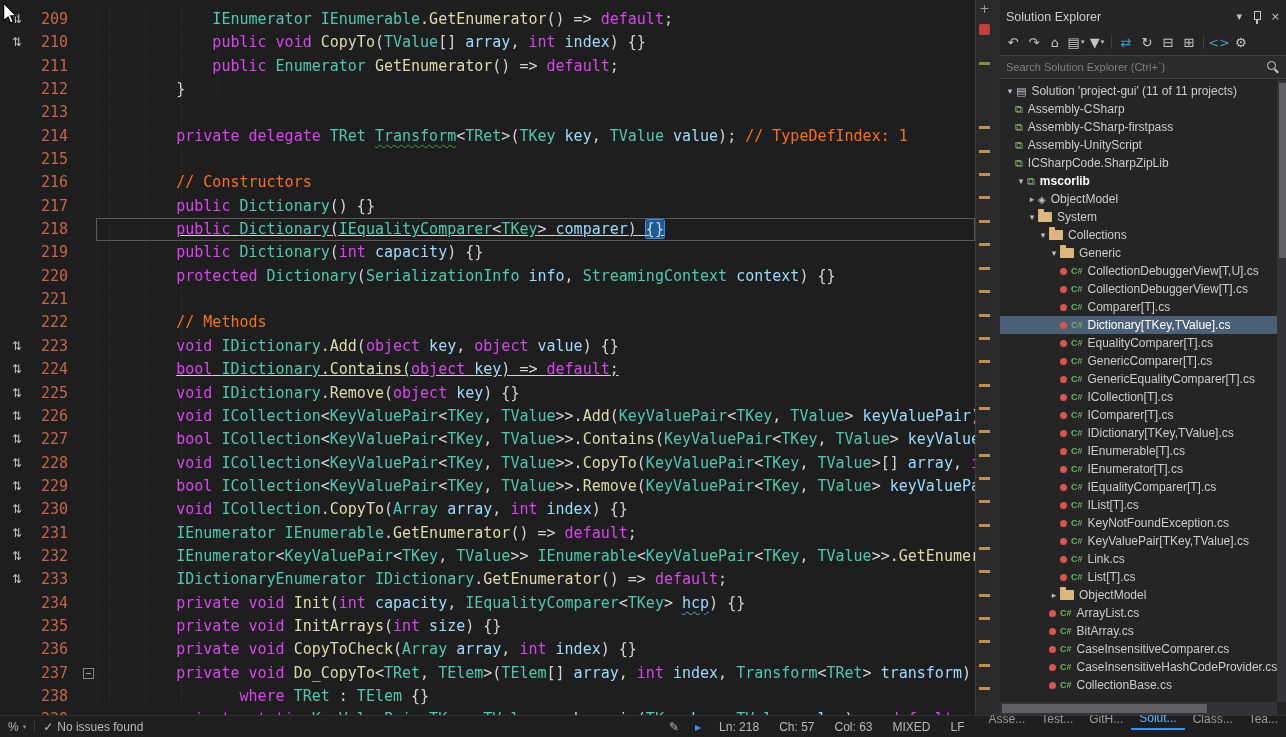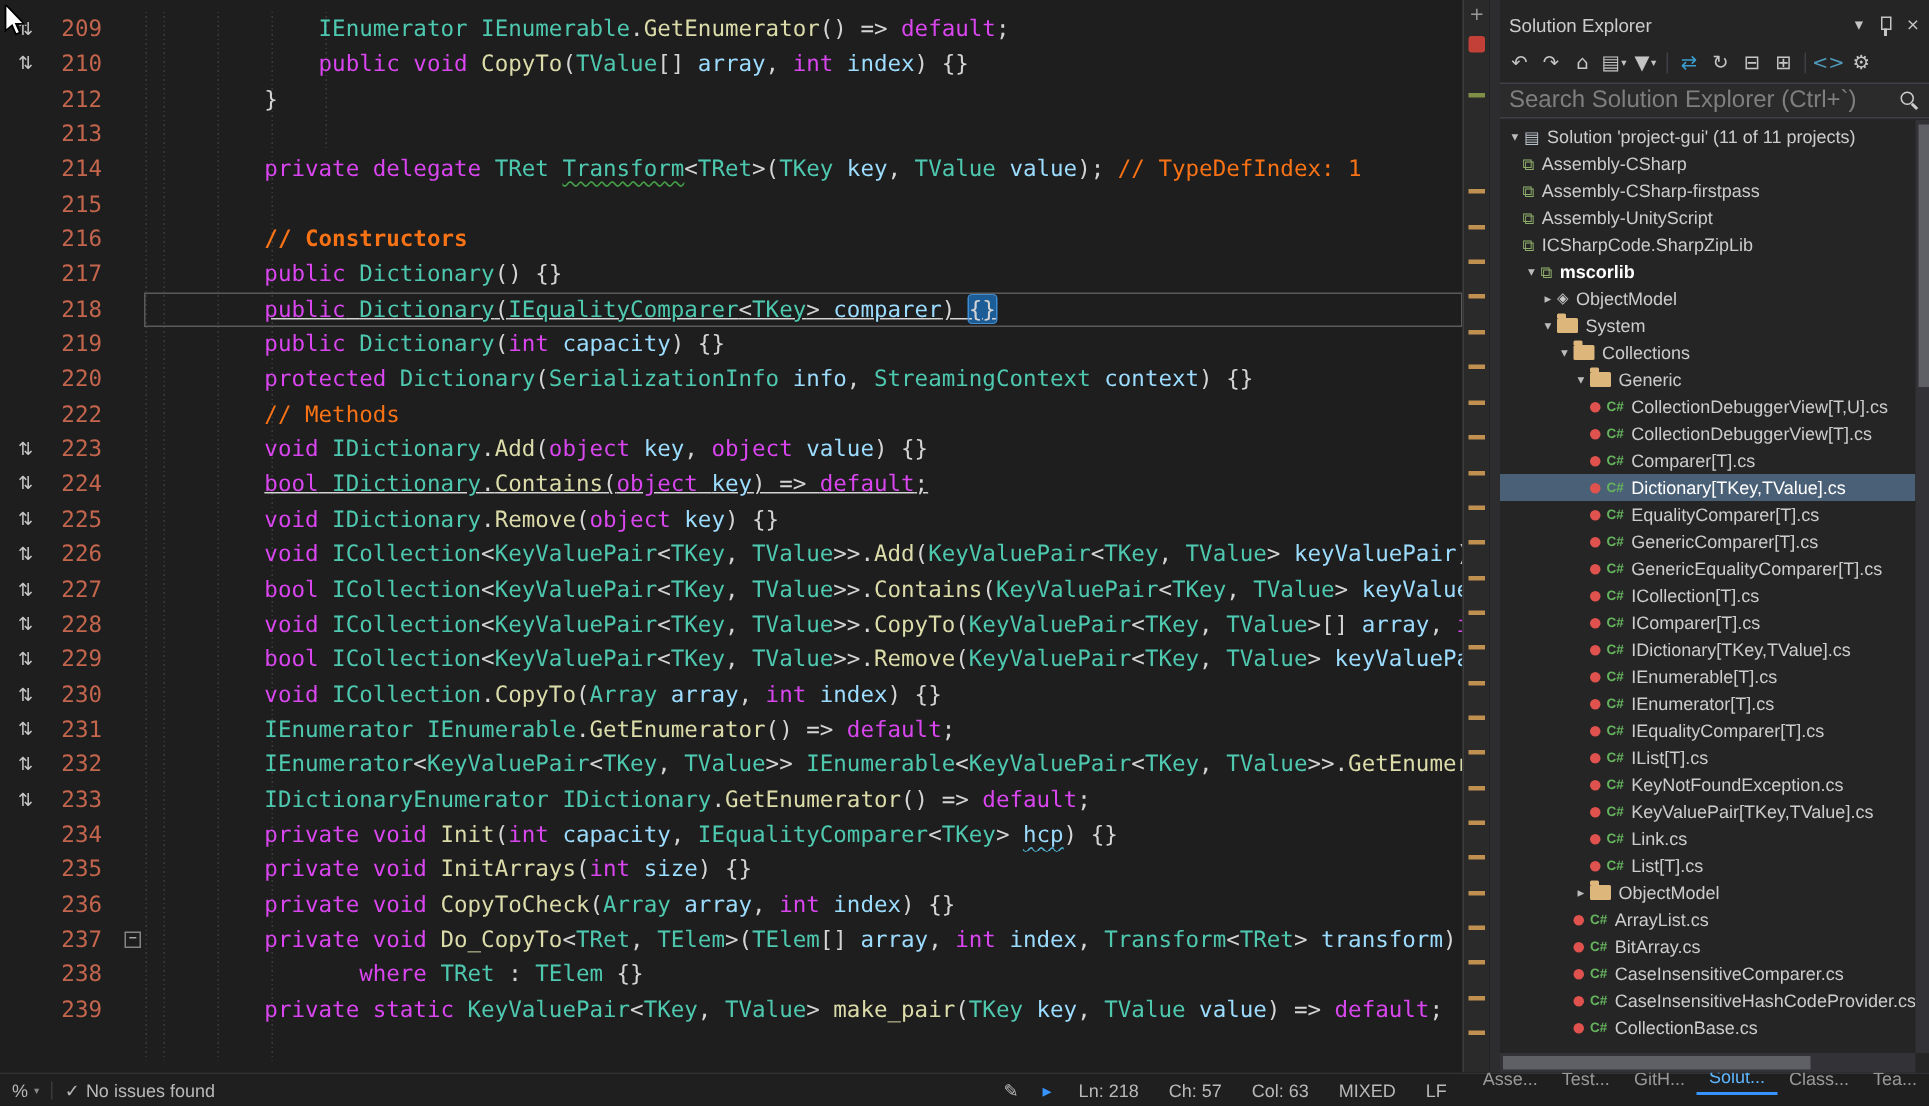--- a/index.html
+++ b/index.html
@@ -53,21 +53,21 @@
   .pinbody::after  { content:""; position:absolute; width:2px; height:5px; background:#c5c5c5; left:6px; bottom:0; }
 
   .toolbar { height:26px; display:flex; align-items:center; padding:0 3px; gap:1px; }
   .tbicon { min-width:20px; height:20px; display:flex; align-items:center; justify-content:center;
             color:#c5c5c5; font-size:13px; font-family:"DejaVu Sans", sans-serif; }
   .tbsep { width:1px; height:14px; background:#3f3f46; margin:0 3px; }
   .caret { font-size:7px; margin-left:1px; color:#c5c5c5; }
 
   .search { height:24px; display:flex; align-items:center; background:#2b2b2c;
             border-top:1px solid #3f3f46; border-bottom:1px solid #3f3f46; padding:0 6px; }
-  .search .ph { flex:1; color:#7f7f7f; font-size:16px; }
+  .search .ph { flex:1; color:#7f7f7f; font-size:11px; }
   .mag { width:13px; height:13px; position:relative; display:inline-block; margin-right:4px; }
   .mag::before { content:""; position:absolute; width:7px; height:7px; border:1.5px solid #cfcfcf; border-radius:50%; left:0; top:0; }
   .mag::after  { content:""; position:absolute; width:5px; height:1.5px; background:#cfcfcf;
                  transform:rotate(45deg); left:7px; top:9px; }
 
   .tree { flex:1; overflow:hidden; padding-top:3px; margin-right:13px; position:relative; }
   .trow { display:flex; align-items:center; height:18px; font-size:12px; color:#cccccc; white-space:nowrap; overflow:hidden; }
   .trow.sel { background:#4a6076; color:#ffffff; }
   .trow.bold .tlabel { font-weight:bold; color:#ffffff; }
   .exp { flex:0 0 12px; width:12px; font-size:9px; color:#bcbcbc; text-align:center; }
@@ -114,20 +114,26 @@
             <div class="codeln" style="padding-left: 12ch;"><span class="t">IEnumerator</span><span class="d"> </span><span class="t">IEnumerable</span><span class="d">.</span><span class="m">GetEnumerator</span><span class="d">() =&gt; </span><span class="k">default</span><span class="d">;</span></div>
           </div>
           <div class="crow">
             <div class="g-margin">⇅</div>
             <div class="lnum">210</div>
             <div class="fmargin"></div>
             <div class="codeln" style="padding-left: 12ch;"><span class="k">public</span><span class="d"> </span><span class="k">void</span><span class="d"> </span><span class="m">CopyTo</span><span class="d">(</span><span class="t">TValue</span><span class="d">[] </span><span class="p">array</span><span class="d">, </span><span class="k">int</span><span class="d"> </span><span class="p">index</span><span class="d">) {}</span></div>
           </div>
           <div class="crow">
             <div class="g-margin"></div>
+            <div class="lnum">211</div>
+            <div class="fmargin"></div>
+            <div class="codeln" style="padding-left: 12ch;"><span class="k">public</span><span class="d"> </span><span class="t">Enumerator</span><span class="d"> </span><span class="m">GetEnumerator</span><span class="d">() =&gt; </span><span class="k">default</span><span class="d">;</span></div>
+          </div>
+          <div class="crow">
+            <div class="g-margin"></div>
             <div class="lnum">212</div>
             <div class="fmargin"></div>
             <div class="codeln" style="padding-left: 8ch;"><span class="d">}</span></div>
           </div>
           <div class="crow">
             <div class="g-margin"></div>
             <div class="lnum">213</div>
             <div class="fmargin"></div>
             <div class="codeln" style="padding-left: 0ch;"></div>
           </div>
@@ -140,21 +146,21 @@
           <div class="crow">
             <div class="g-margin"></div>
             <div class="lnum">215</div>
             <div class="fmargin"></div>
             <div class="codeln" style="padding-left: 0ch;"></div>
           </div>
           <div class="crow">
             <div class="g-margin"></div>
             <div class="lnum">216</div>
             <div class="fmargin"></div>
-            <div class="codeln" style="padding-left: 8ch; font-weight: bold;"><span class="c">// Constructors</span></div>
+            <div class="codeln" style="padding-left: 8ch;"><span class="c">// Constructors</span></div>
           </div>
           <div class="crow">
             <div class="g-margin"></div>
             <div class="lnum">217</div>
             <div class="fmargin"></div>
             <div class="codeln" style="padding-left: 8ch;"><span class="k">public</span><span class="d"> </span><span class="t">Dictionary</span><span class="d">() {}</span></div>
           </div>
           <div class="crow current">
             <div class="g-margin"></div>
             <div class="lnum">218</div>
@@ -165,20 +171,26 @@
             <div class="g-margin"></div>
             <div class="lnum">219</div>
             <div class="fmargin"></div>
             <div class="codeln" style="padding-left: 8ch;"><span class="k">public</span><span class="d"> </span><span class="t">Dictionary</span><span class="d">(</span><span class="k">int</span><span class="d"> </span><span class="p">capacity</span><span class="d">) {}</span></div>
           </div>
           <div class="crow">
             <div class="g-margin"></div>
             <div class="lnum">220</div>
             <div class="fmargin"></div>
             <div class="codeln" style="padding-left: 8ch;"><span class="k">protected</span><span class="d"> </span><span class="t">Dictionary</span><span class="d">(</span><span class="t">SerializationInfo</span><span class="d"> </span><span class="p">info</span><span class="d">, </span><span class="t">StreamingContext</span><span class="d"> </span><span class="p">context</span><span class="d">) {}</span></div>
+          </div>
+          <div class="crow">
+            <div class="g-margin"></div>
+            <div class="lnum">221</div>
+            <div class="fmargin"></div>
+            <div class="codeln" style="padding-left: 0ch;"></div>
           </div>
           <div class="crow">
             <div class="g-margin"></div>
             <div class="lnum">222</div>
             <div class="fmargin"></div>
             <div class="codeln" style="padding-left: 8ch;"><span class="c">// Methods</span></div>
           </div>
           <div class="crow">
             <div class="g-margin">⇅</div>
             <div class="lnum">223</div>

